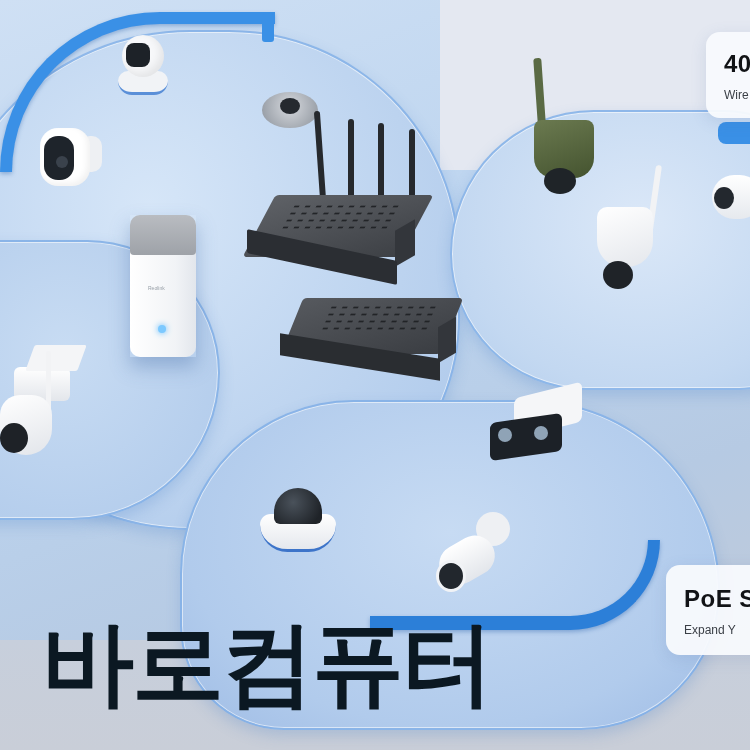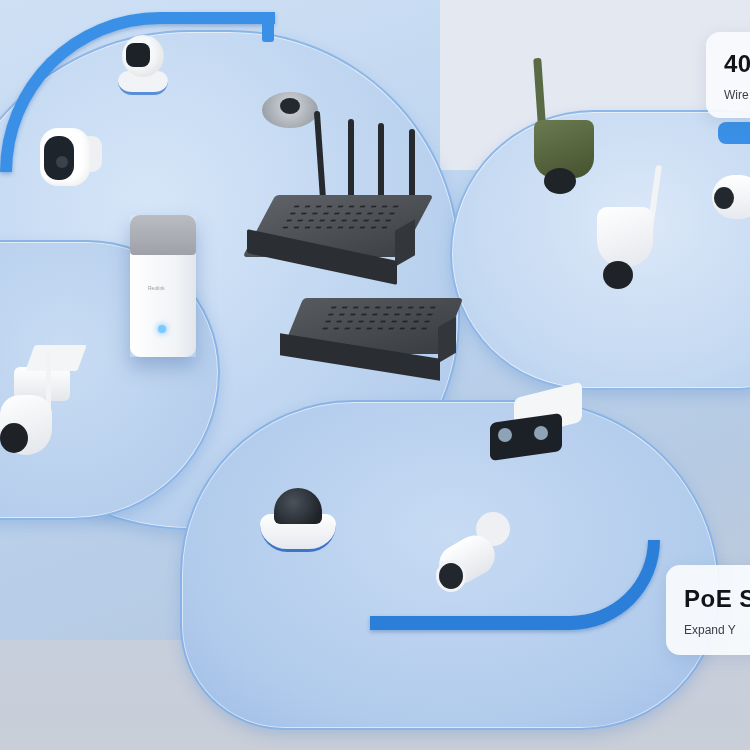--- a/index.html
+++ b/index.html
@@ -274,13 +274,14 @@
   <div class="info-card card-top">
     <div class="title">40</div>
     <div class="sub">Wire</div>
   </div>
 
   <div class="info-card card-bottom">
     <div class="title">PoE S</div>
     <div class="sub">Expand Y</div>
   </div>
 
+  <div class="watermark">바로컴퓨터</div>
 </div>
 
 </body></html>

